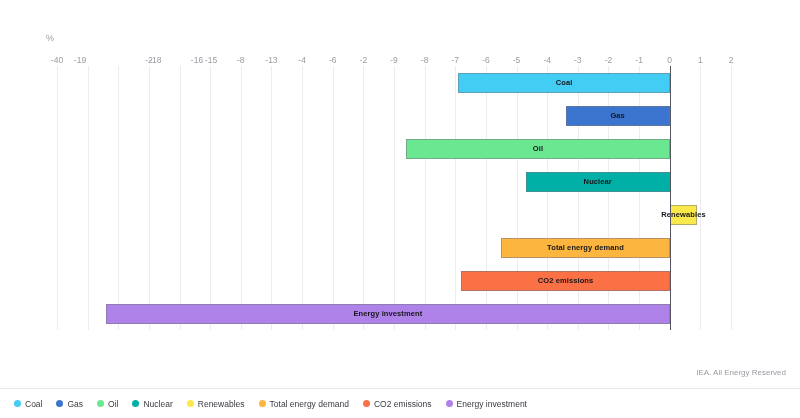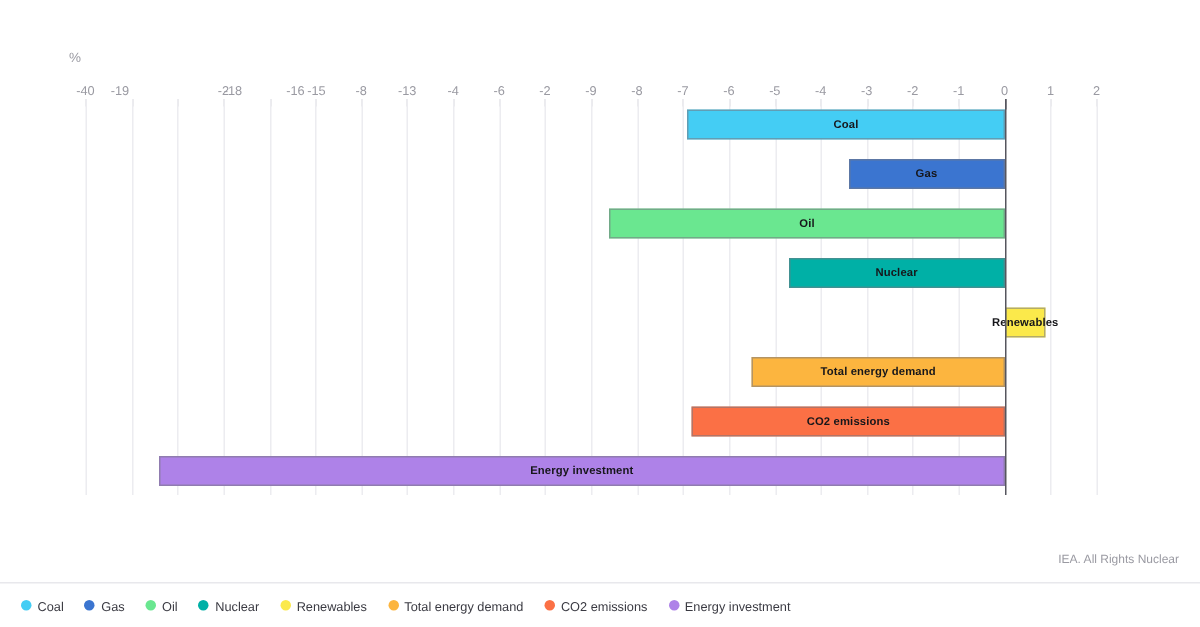--- a/index.html
+++ b/index.html
@@ -275,21 +275,21 @@
           </div>
         </div>
         <div class="bar-row" style="top: 231px; height: 33px;">
           <div class="bar" style="left: 49.0182px; width: 563.709px; top: 6.5px; height: 20px; background: rgb(174, 130, 232);">
             <span class="bar-label">Energy investment</span>
           </div>
         </div>
       </div>
   </div>
 
-  <div id="credit">IEA. All Rights Nuclear</div>
+  <div id="credit">IEA. All Energy Reserved</div>
 
   <div id="legend-sep"></div>
   <div id="legend">
       <div class="legend-item">
         <span class="legend-dot" style="background: rgb(68, 205, 244);"></span>
         <span class="legend-text">Coal</span>
       </div>
       <div class="legend-item">
         <span class="legend-dot" style="background: rgb(59, 117, 208);"></span>
         <span class="legend-text">Gas</span>

